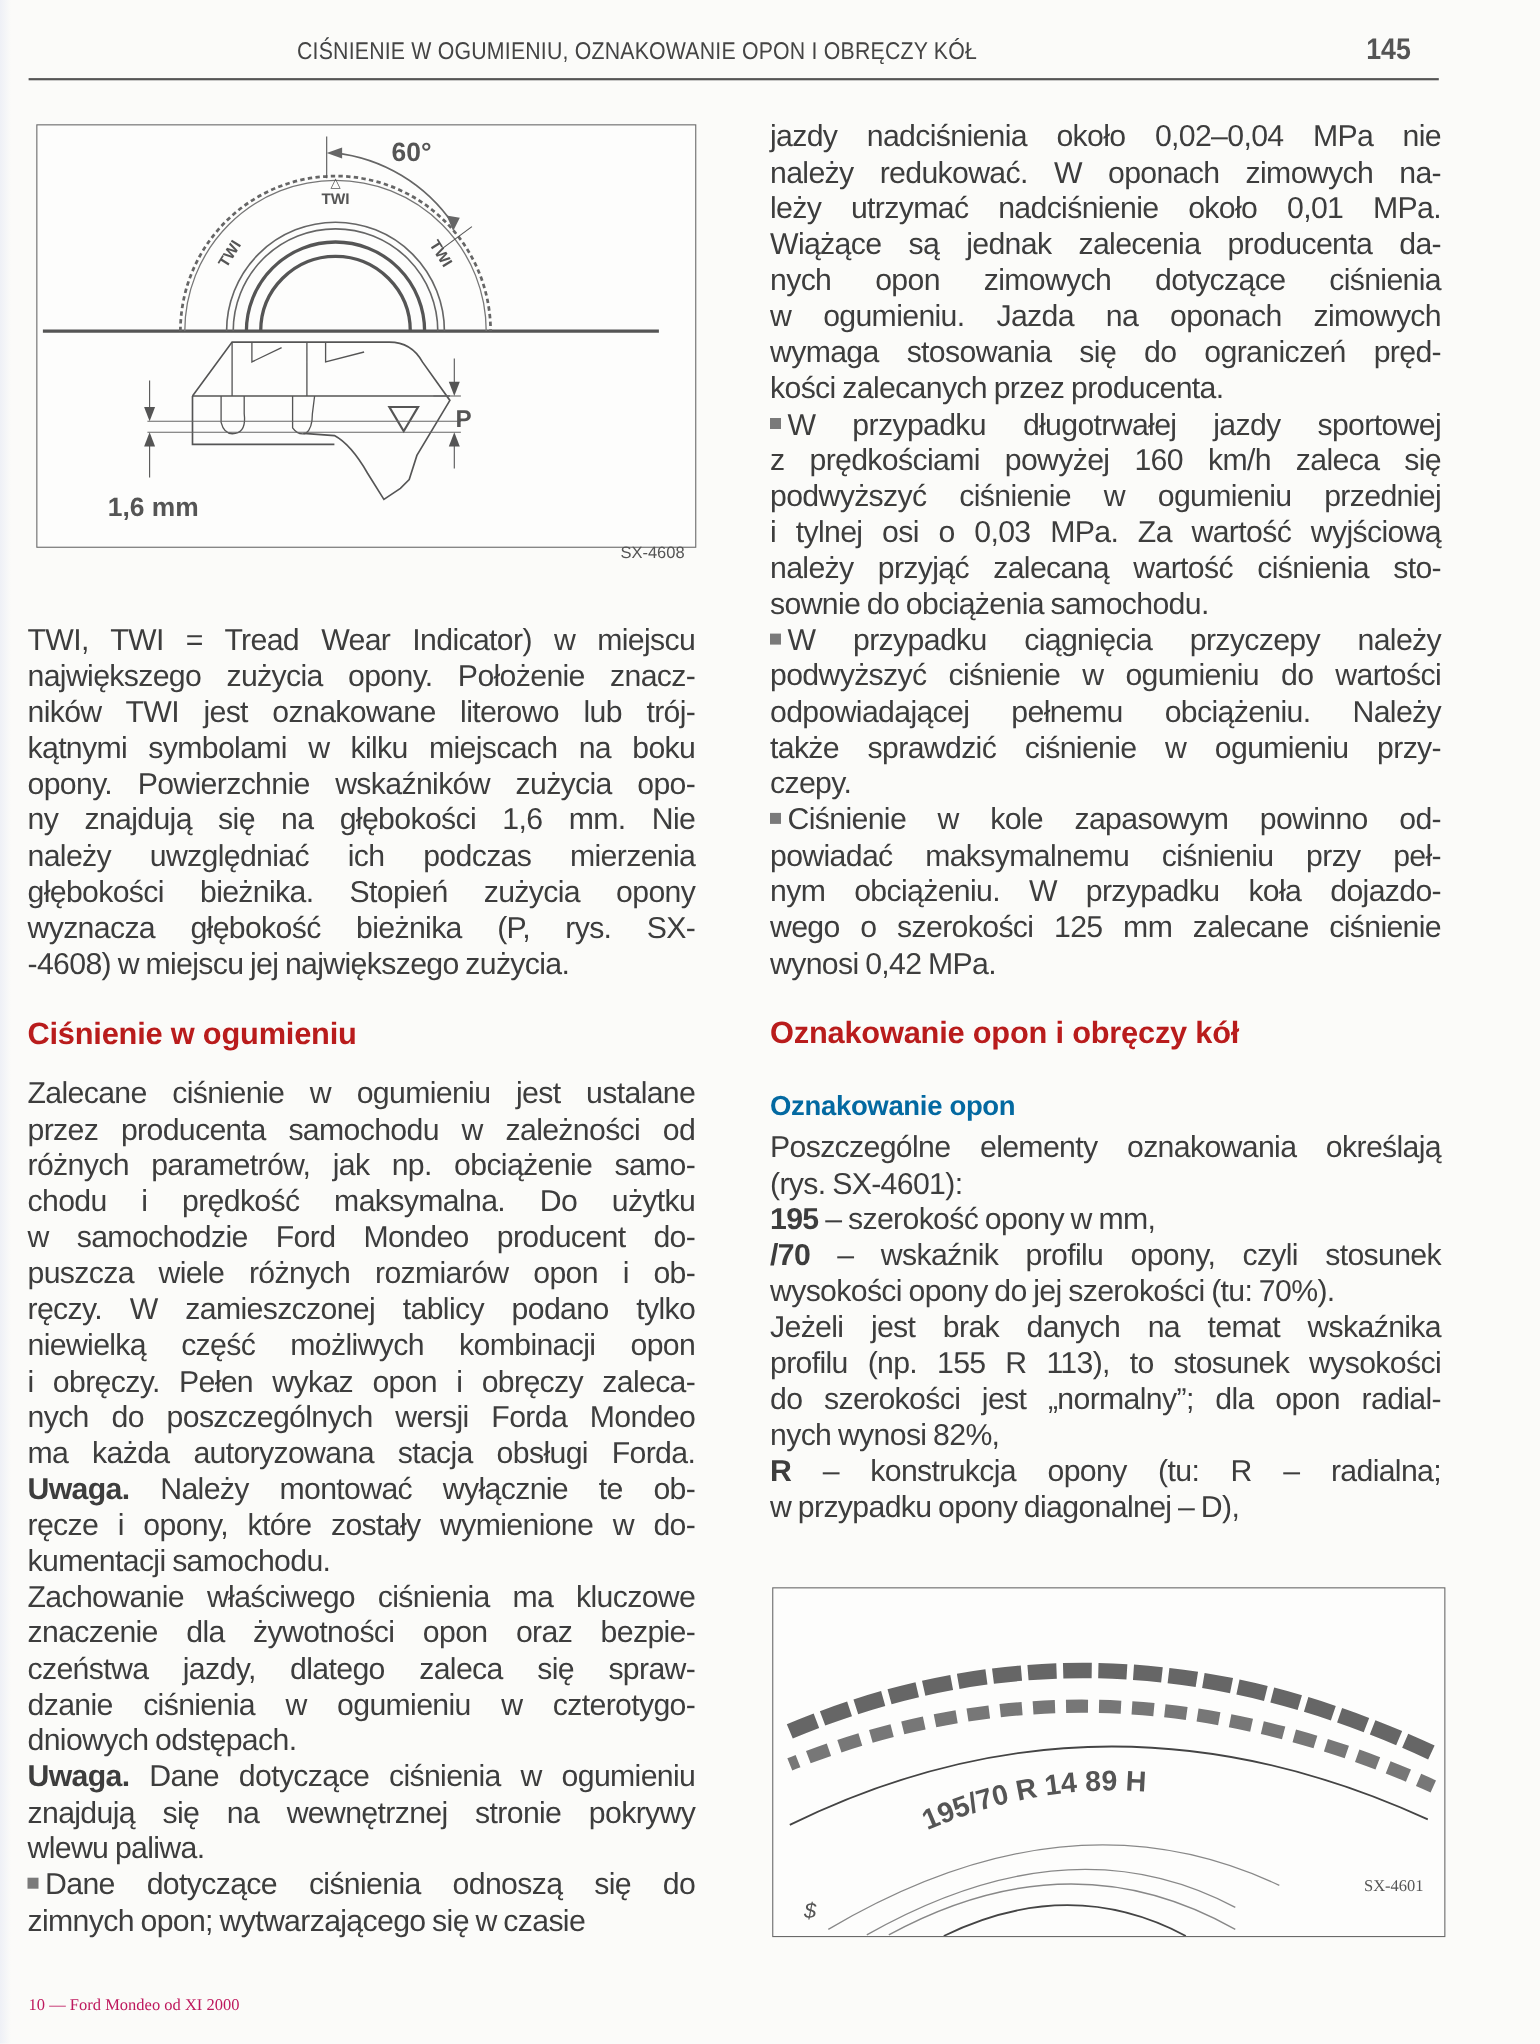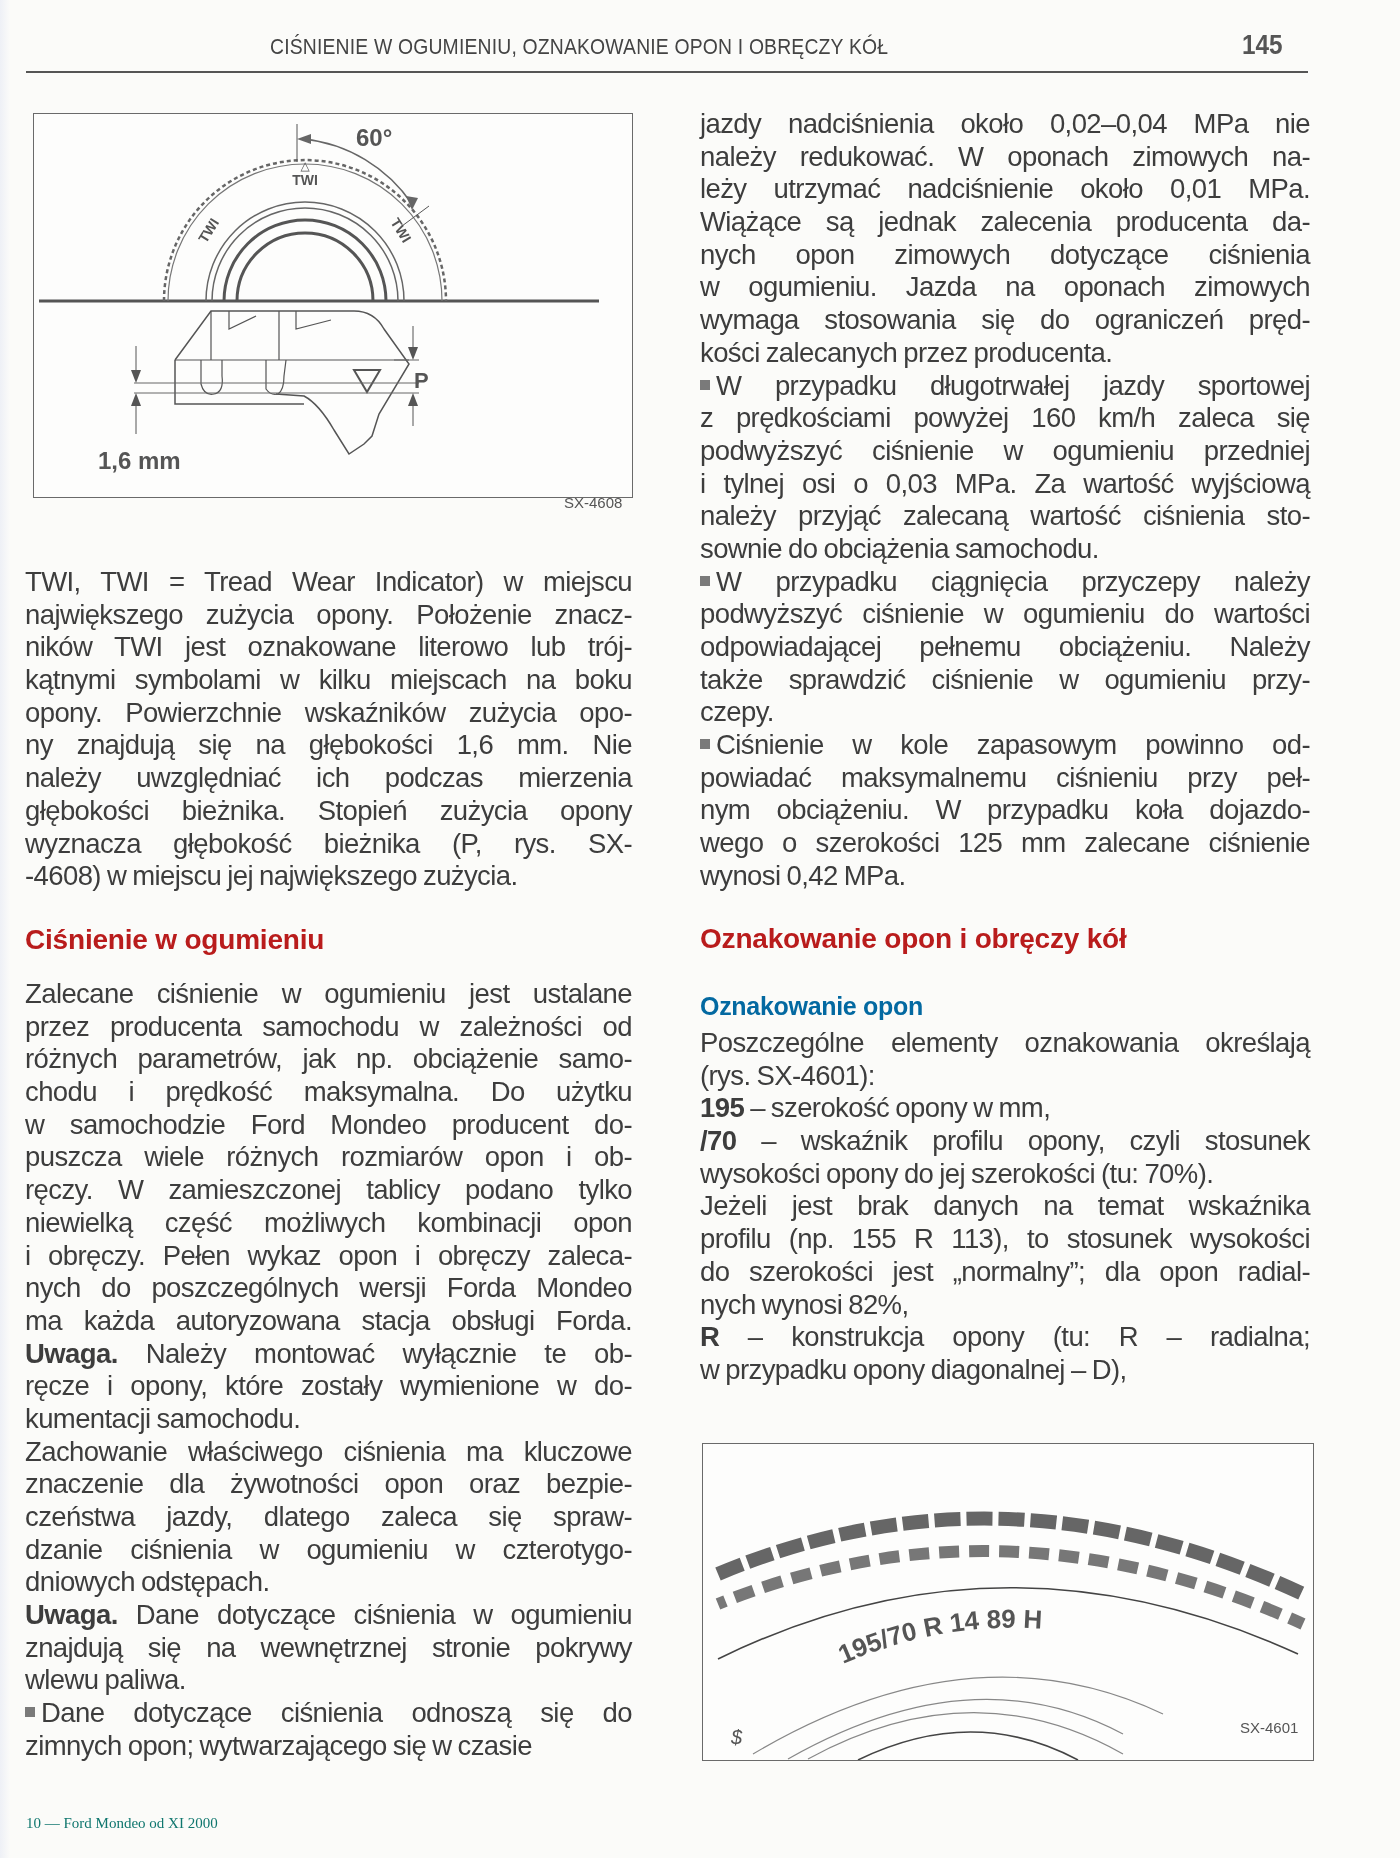--- a/index.html
+++ b/index.html
@@ -35,21 +35,21 @@
   .heading { font-size: 28px; font-weight: bold; color: #b91c1c; white-space: nowrap;
     height: 36px; line-height: 36px; letter-spacing: -0.2px; }
   .subheading { font-size: 25px; font-weight: bold; color: #0369a1; white-space: nowrap;
     height: 32px; line-height: 32px; letter-spacing: -0.3px; }
 
   .figure { position: absolute; border: 1.5px solid #6a6a6a; background: #fdfdfc; }
   .fig1 { left: 33px; top: 113px; width: 598px; height: 383px; }
   .fig2 { left: 702px; top: 1443px; width: 610px; height: 316px; }
   .fig-code { position: absolute; font-size: 15px; color: #555; }
   .footer { position: absolute; left: 26px; top: 1815px; font-family: "Liberation Serif", serif;
-    font-size: 15px; color: #0f766e; white-space: nowrap; }
+    font-size: 15px; color: #be185d; white-space: nowrap; }
   svg text { font-family: "Liberation Sans", sans-serif; }
 </style>
 </head>
 <body>
 
 <div class="edge-tint"></div>
 
 <div class="running-head">CIŚNIENIE W OGUMIENIU, OZNAKOWANIE OPON I OBRĘCZY KÓŁ</div>
 <div class="page-number">145</div>
 <div class="head-rule"></div>
@@ -199,16 +199,16 @@
     <path d="M 15 215 Q 300 75 595 210" fill="none" stroke="#444" stroke-width="1.6"></path>
     <path d="M 50 310 Q 270 180 460 270" fill="none" stroke="#888" stroke-width="1.2"></path>
     <path d="M 85 315 Q 270 210 420 290" fill="none" stroke="#888" stroke-width="1.2"></path>
     <path d="M 105 315 Q 270 225 420 310" fill="none" stroke="#888" stroke-width="1.2"></path>
     <path d="M 155 316 Q 270 260 375 316" fill="none" stroke="#444" stroke-width="1.6"></path>
     <text font-size="26" font-weight="bold" fill="#555">
       <textPath href="#markPath">195/70 R 14 89 H</textPath>
     </text>
     <text x="28" y="300" font-size="20" font-style="italic" fill="#555">$</text>
   </svg>
-  <div class="fig-code" style="left:537px;top:275px;">SX-4601</div>
+  <div class="fig-code" style="left:537px;top:263px;font-family:Liberation Serif, serif;">SX-4601</div>
 </div>
 
 <div class="footer">10 — Ford Mondeo od XI 2000</div>
 
 </body></html>

